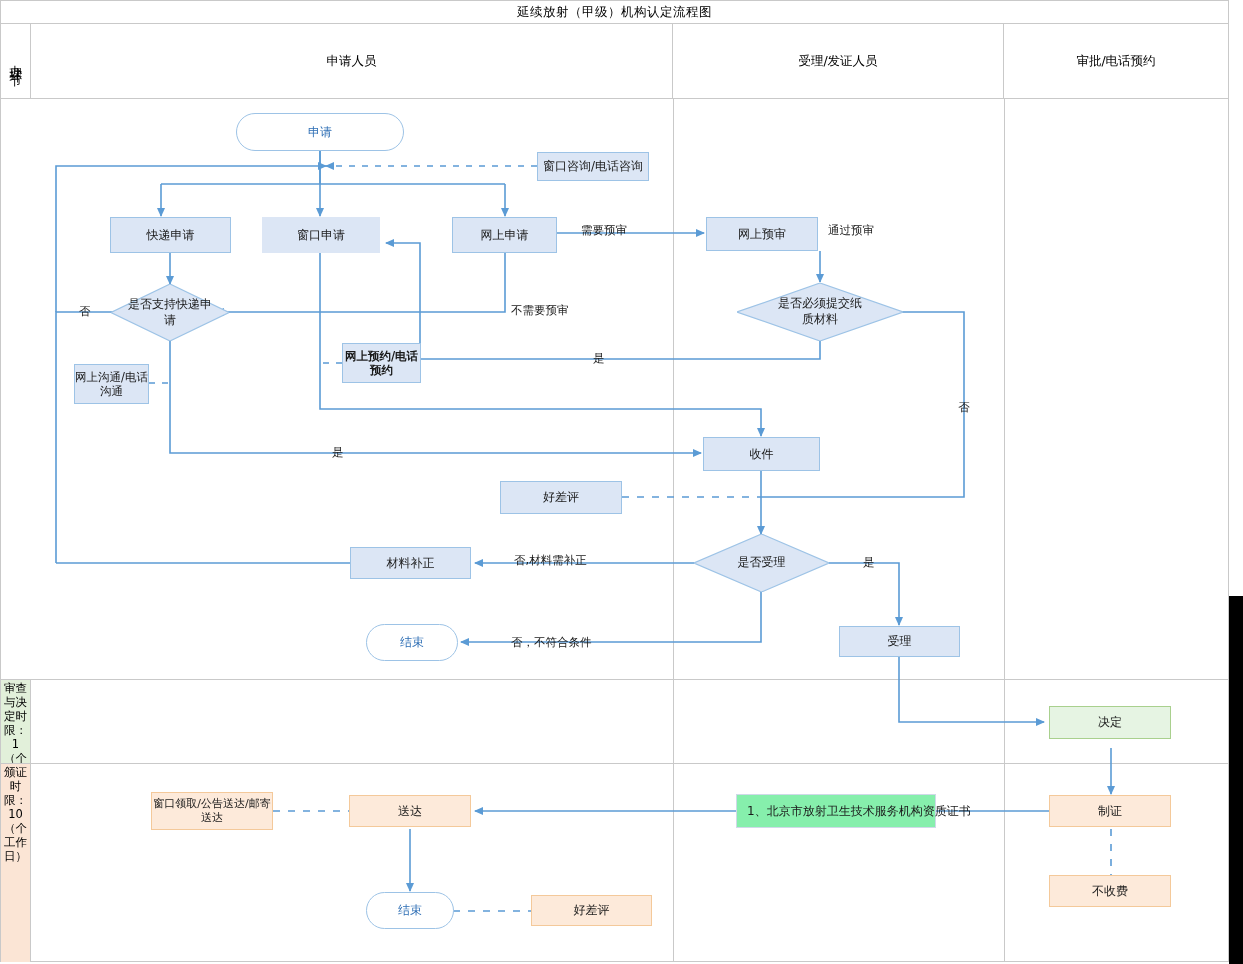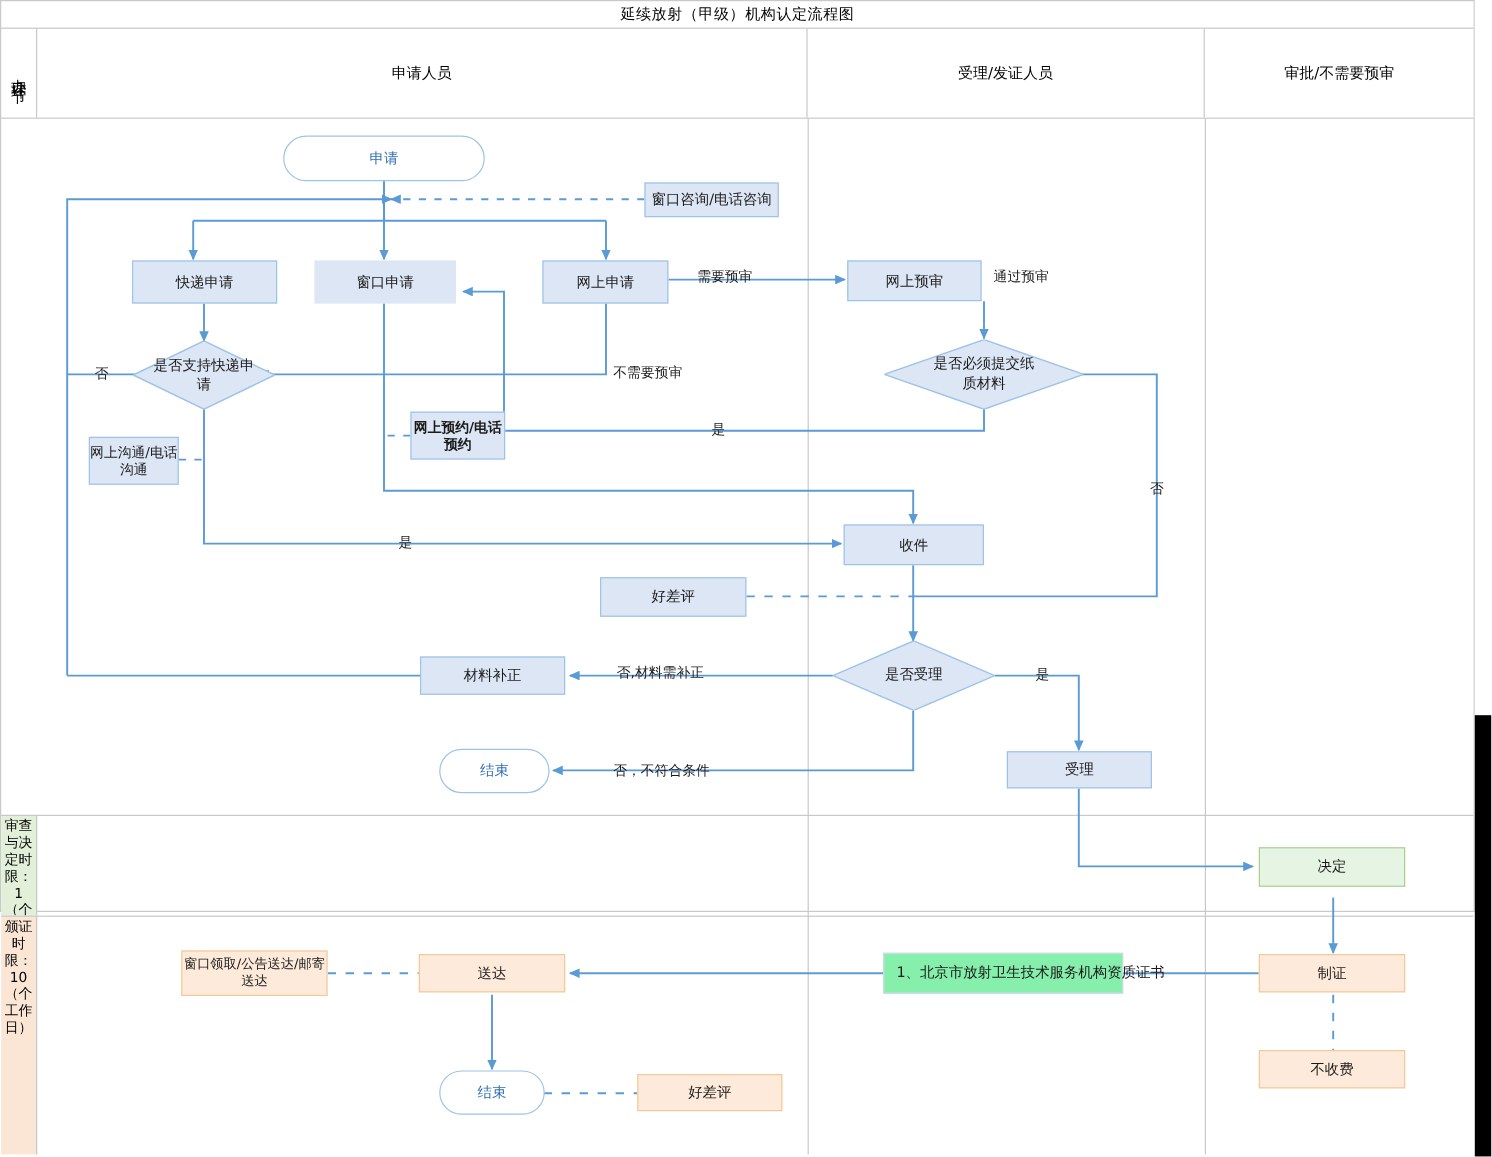--- a/index.html
+++ b/index.html
@@ -14,21 +14,21 @@
     height: 964px;
     overflow: hidden;
     background: #ffffff;
   }
 
   
   .frame {
     position: absolute;
     left: 0; top: 0;
     width: 1229px;
-    height: 760px;
+    height: 962px;
     border: 1px solid #c9c9c9;
     background: #fff;
   }
   .titlebar {
     position: absolute;
     left: 0; top: 0;
     width: 1227px;
     height: 23px;
     border-bottom: 1px solid #c9c9c9;
     display: flex;
@@ -207,21 +207,21 @@
 <div id="page">
 
   <div class="frame">
 
     <div class="titlebar">延续放射（甲级）机构认定流程图</div>
 
     <div class="headrow">
       <div class="hcell hc-stage">办理环节</div>
       <div class="hcell hc-a">申请人员</div>
       <div class="hcell hc-b">受理/发证人员</div>
-      <div class="hcell hc-c">审批/不需要预审</div>
+      <div class="hcell hc-c">审批/电话预约</div>
     </div>
 
     <div class="stagecol stage-2">
       <div class="vtxt">审查与决定时限：1（个工作日）</div>
     </div>
     <div class="stagecol stage-3">
       <div class="vtxt">颁证时限：10（个工作日）</div>
     </div>
 
     <div class="vline" style="left:672px; top:98px; height:863px;"></div>

